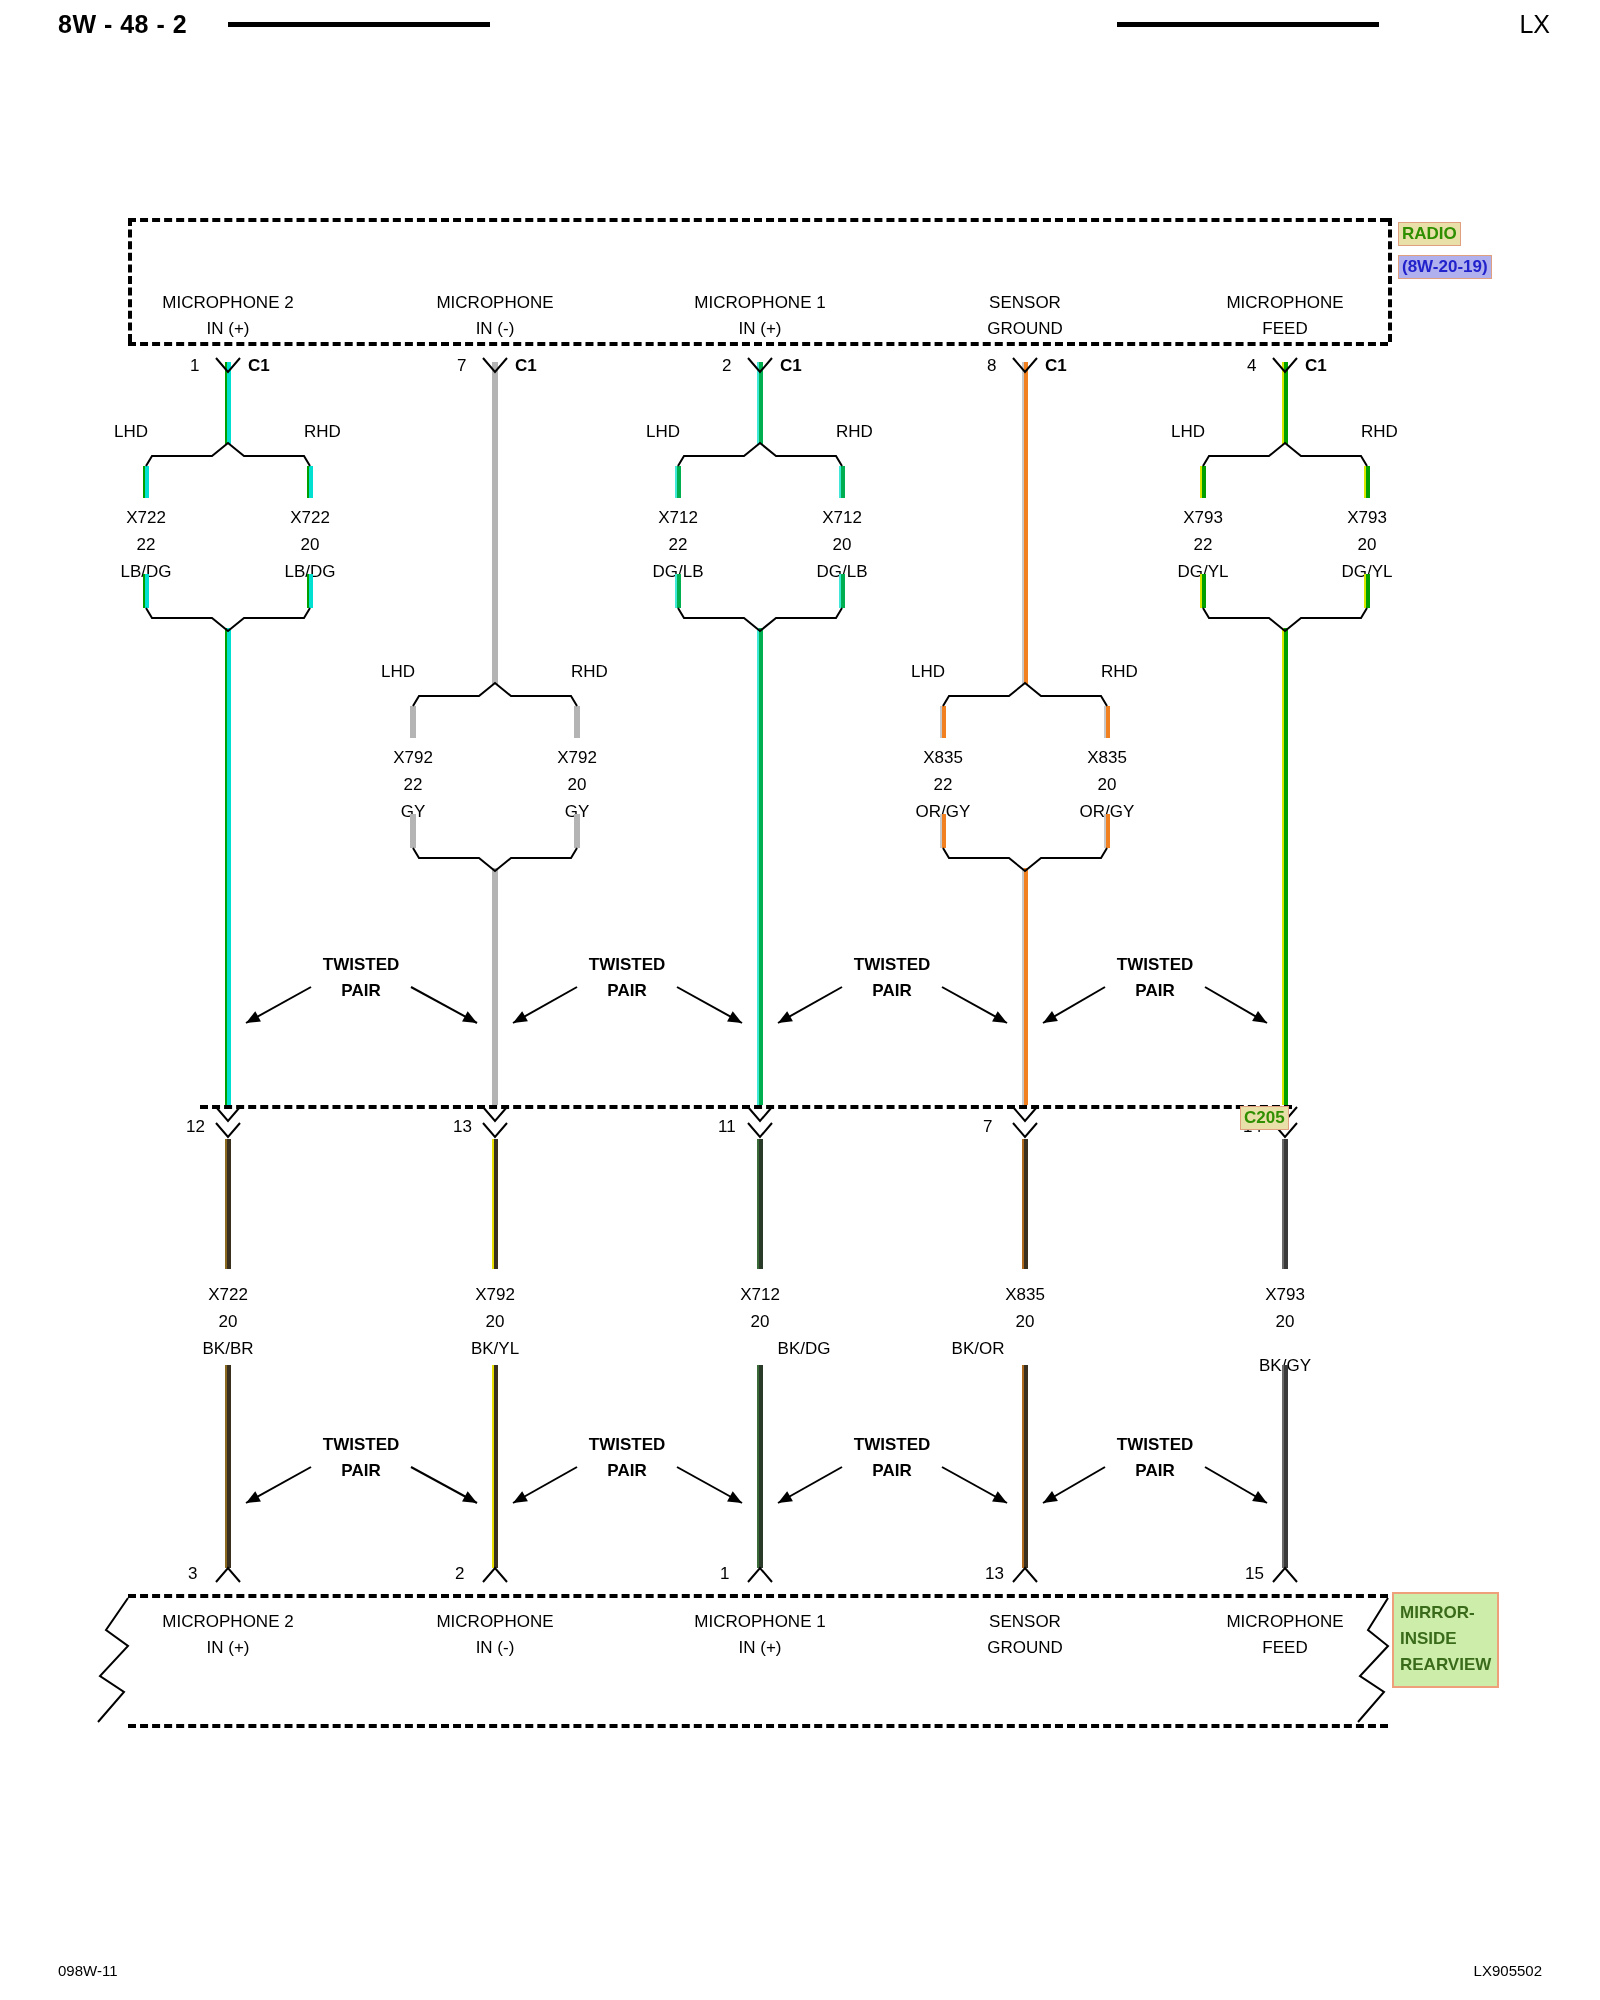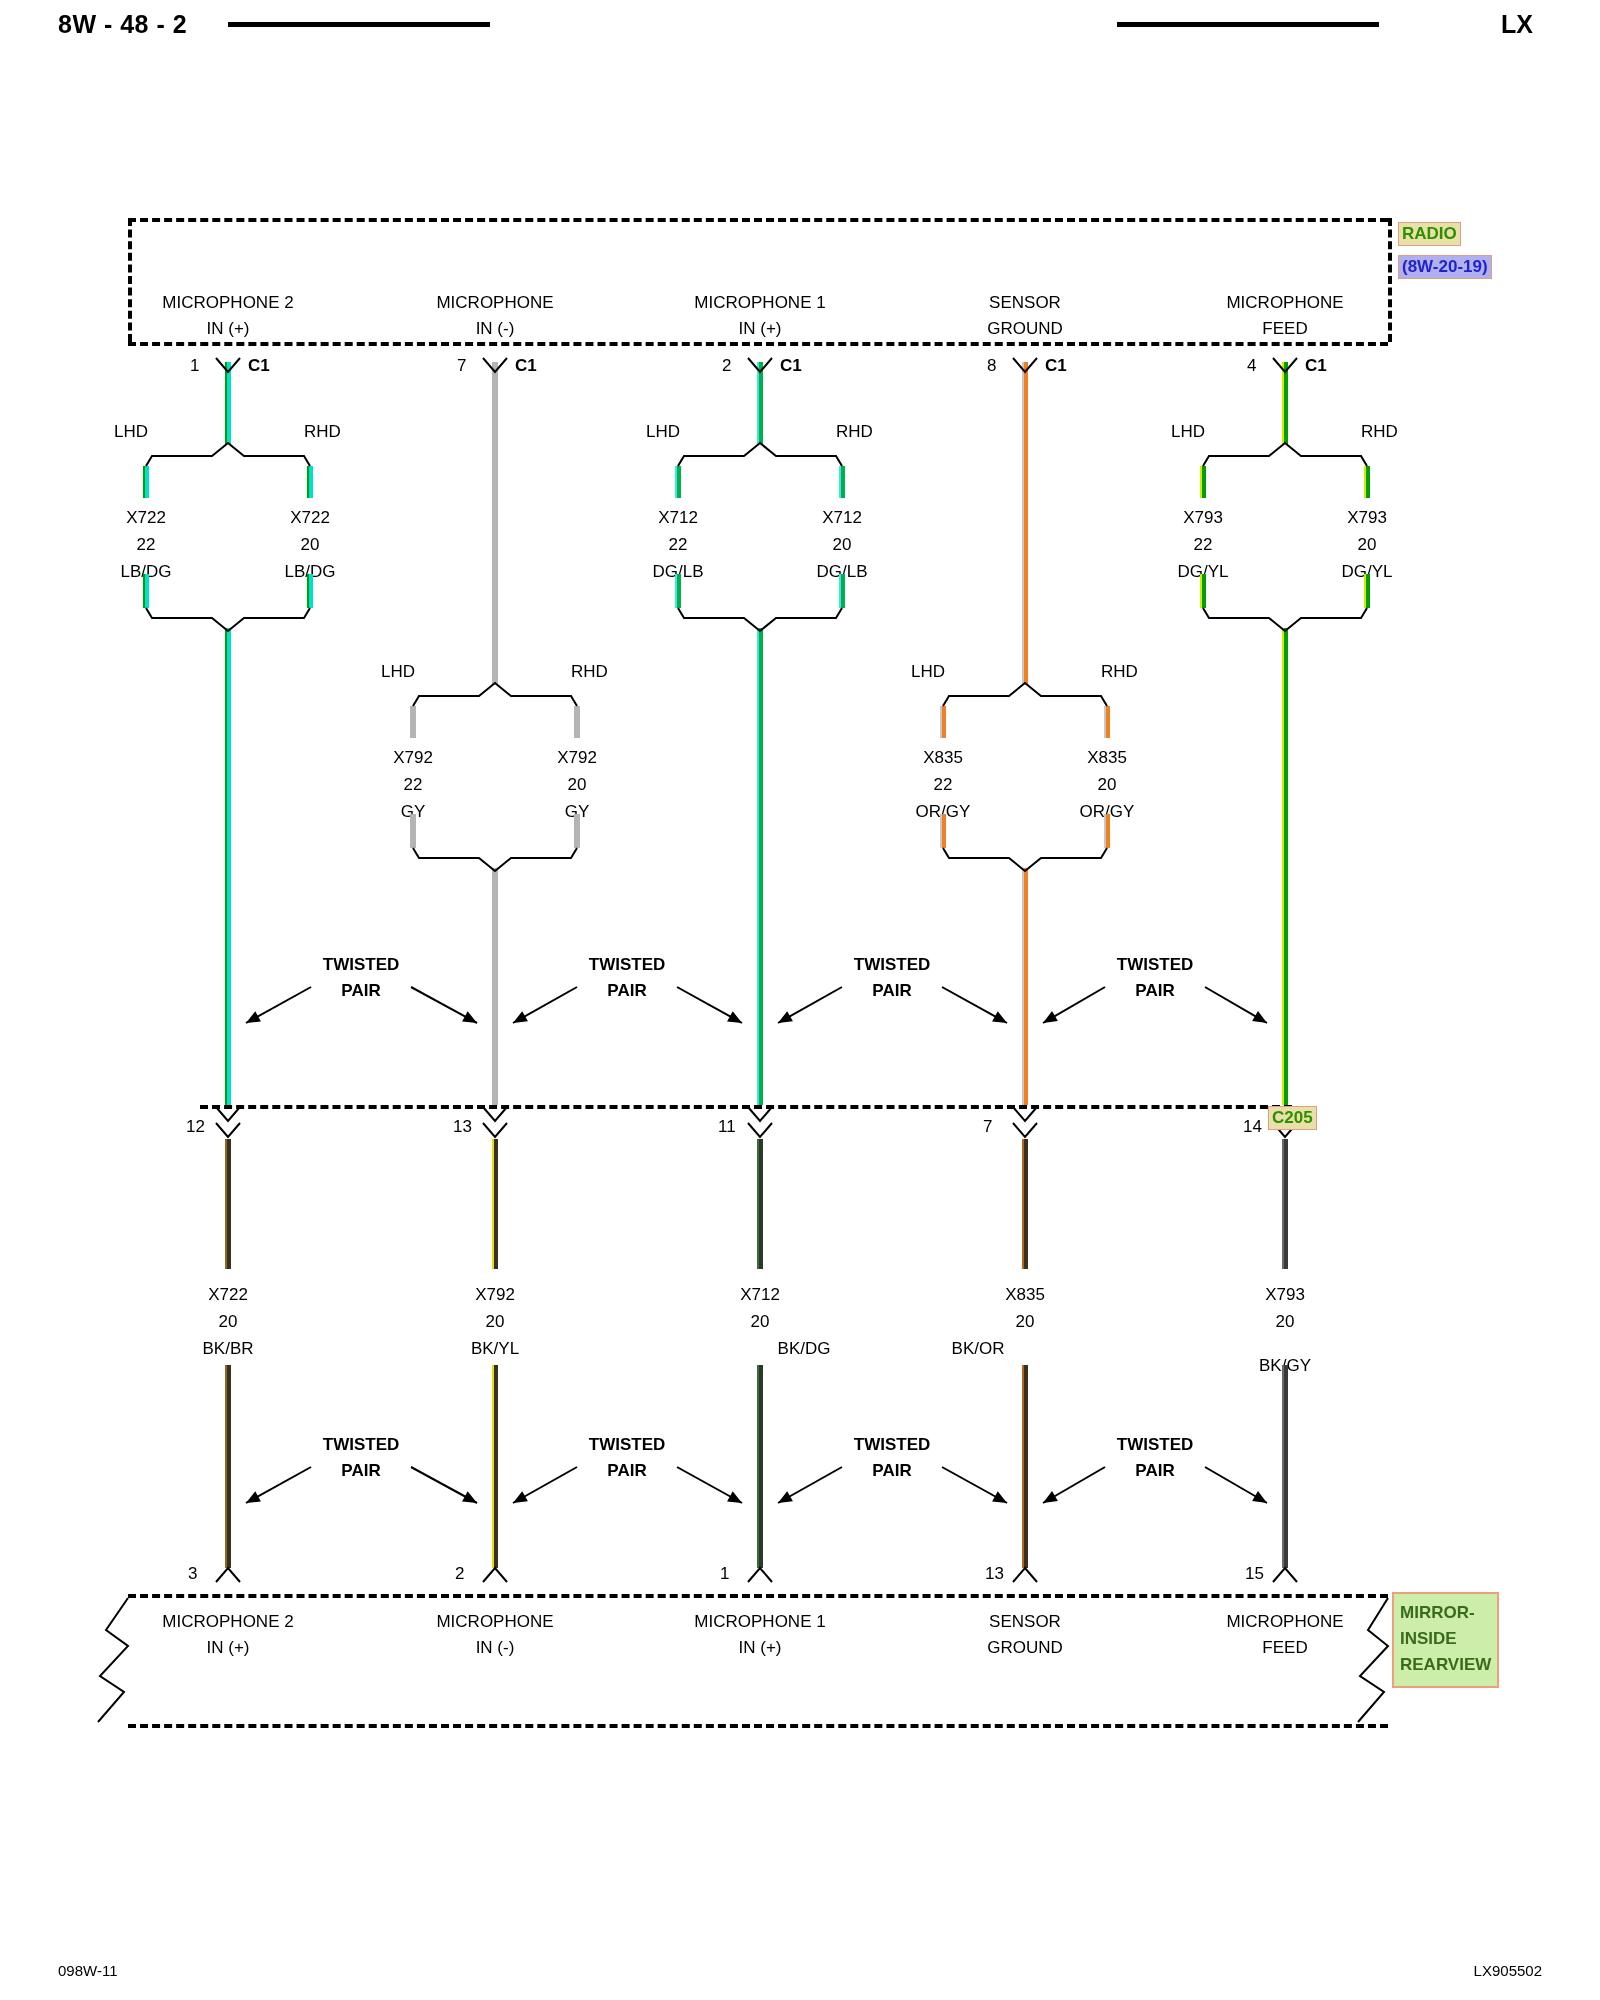--- a/index.html
+++ b/index.html
@@ -1,21 +1,21 @@
 <!DOCTYPE html>
 <html><head>
 <meta charset="utf-8">
 <style>
   html,body{margin:0;padding:0;background:#fff;}
   body{font-family:"Liberation Sans",sans-serif;color:#000;}
   #page{position:relative;width:1600px;height:2000px;background:#fff;overflow:hidden;}
 
   
   .hdr-left{position:absolute;left:58px;top:10px;font-size:25px;font-weight:bold;letter-spacing:.5px;}
-  .hdr-right{position:absolute;right:67px;top:10px;font-size:25px;font-weight:bold;}
+  .hdr-right{position:absolute;right:50px;top:10px;font-size:25px;font-weight:normal;}
   .hdr-title{position:absolute;left:0;right:0;top:9px;text-align:center;font-size:23px;font-weight:bold;letter-spacing:.2px;}
   .hdr-sub{position:absolute;left:0;right:0;top:48px;text-align:center;font-size:23px;font-weight:bold;}
   .hdr-rule{position:absolute;height:5px;background:#000;top:22px;}
   .hdr-rule.l{left:228px;width:262px;}
   .hdr-rule.r{left:1117px;width:262px;}
 
   
   .ftr-left{position:absolute;left:58px;top:1962px;font-size:15px;}
   .ftr-right{position:absolute;right:58px;top:1962px;font-size:15px;}
 
@@ -307,21 +307,21 @@
     </svg>
 
   <div class="dash-h" style="left:128px;top:218px;width:1260px;"></div>
   <div class="dash-v" style="left:128px;top:218px;height:124px;"></div>
   <div class="dash-v" style="left:1388px;top:218px;height:124px;"></div>
   <div class="dash-h" style="left:128px;top:342px;width:1260px;"></div>
   <div class="chip chip-radio" style="left:1398px;top:222px;">RADIO</div>
   <div class="chip chip-ref" style="left:1398px;top:255px;">(8W-20-19)</div>
 
   <div class="dash-h" style="left:200px;top:1105px;width:1092px;"></div>
-  <div class="chip chip-c205" style="left:1268px;top:1106px;">C205</div>
+  <div class="chip chip-c205" style="left:1240px;top:1106px;">C205</div>
 
   <div class="dash-h" style="left:128px;top:1594px;width:1260px;"></div>
   <div class="dash-h" style="left:128px;top:1724px;width:1260px;"></div>
   <div class="chip chip-mirror" style="left:1392px;top:1592px;">
     <div>MIRROR-</div>
     <div>INSIDE</div>
     <div>REARVIEW</div>
   </div>
 
   <div class="ftr-left">098W-11</div>

